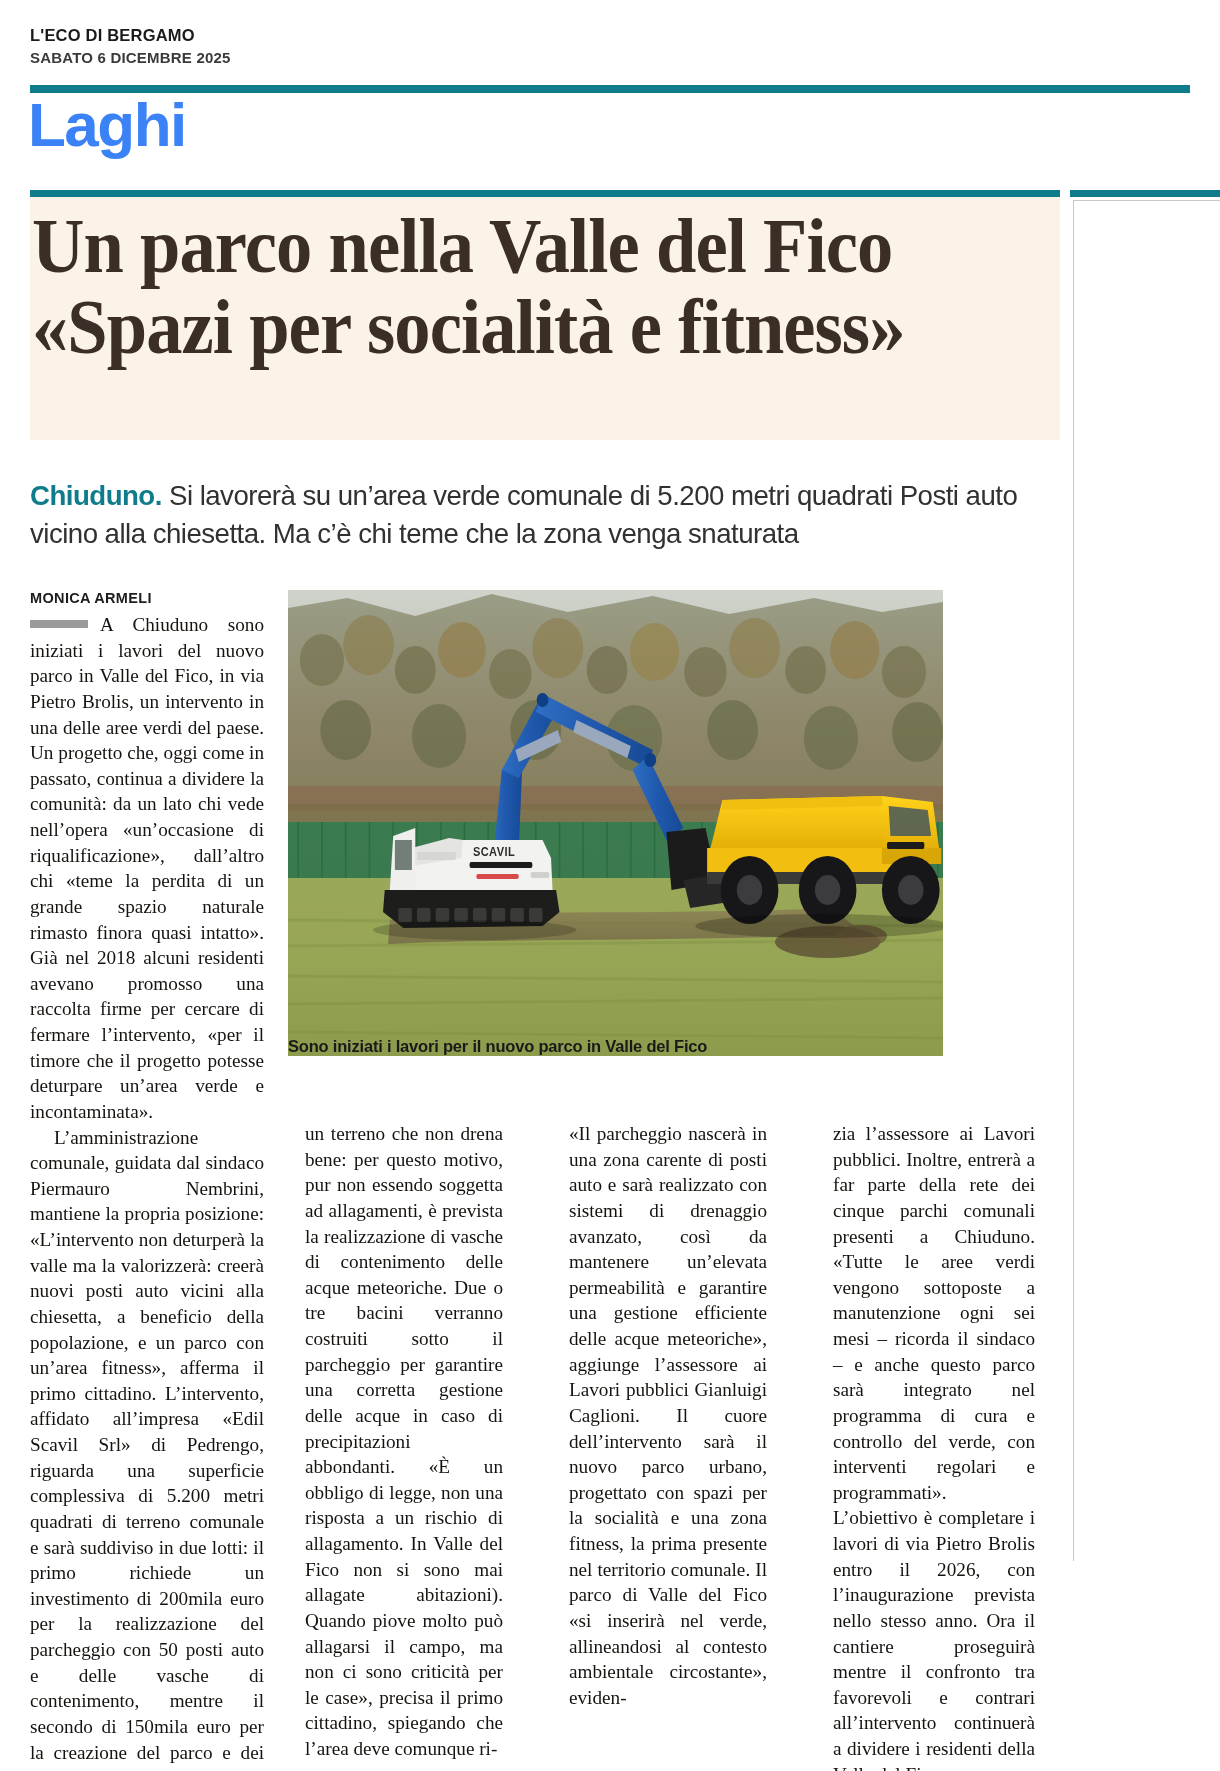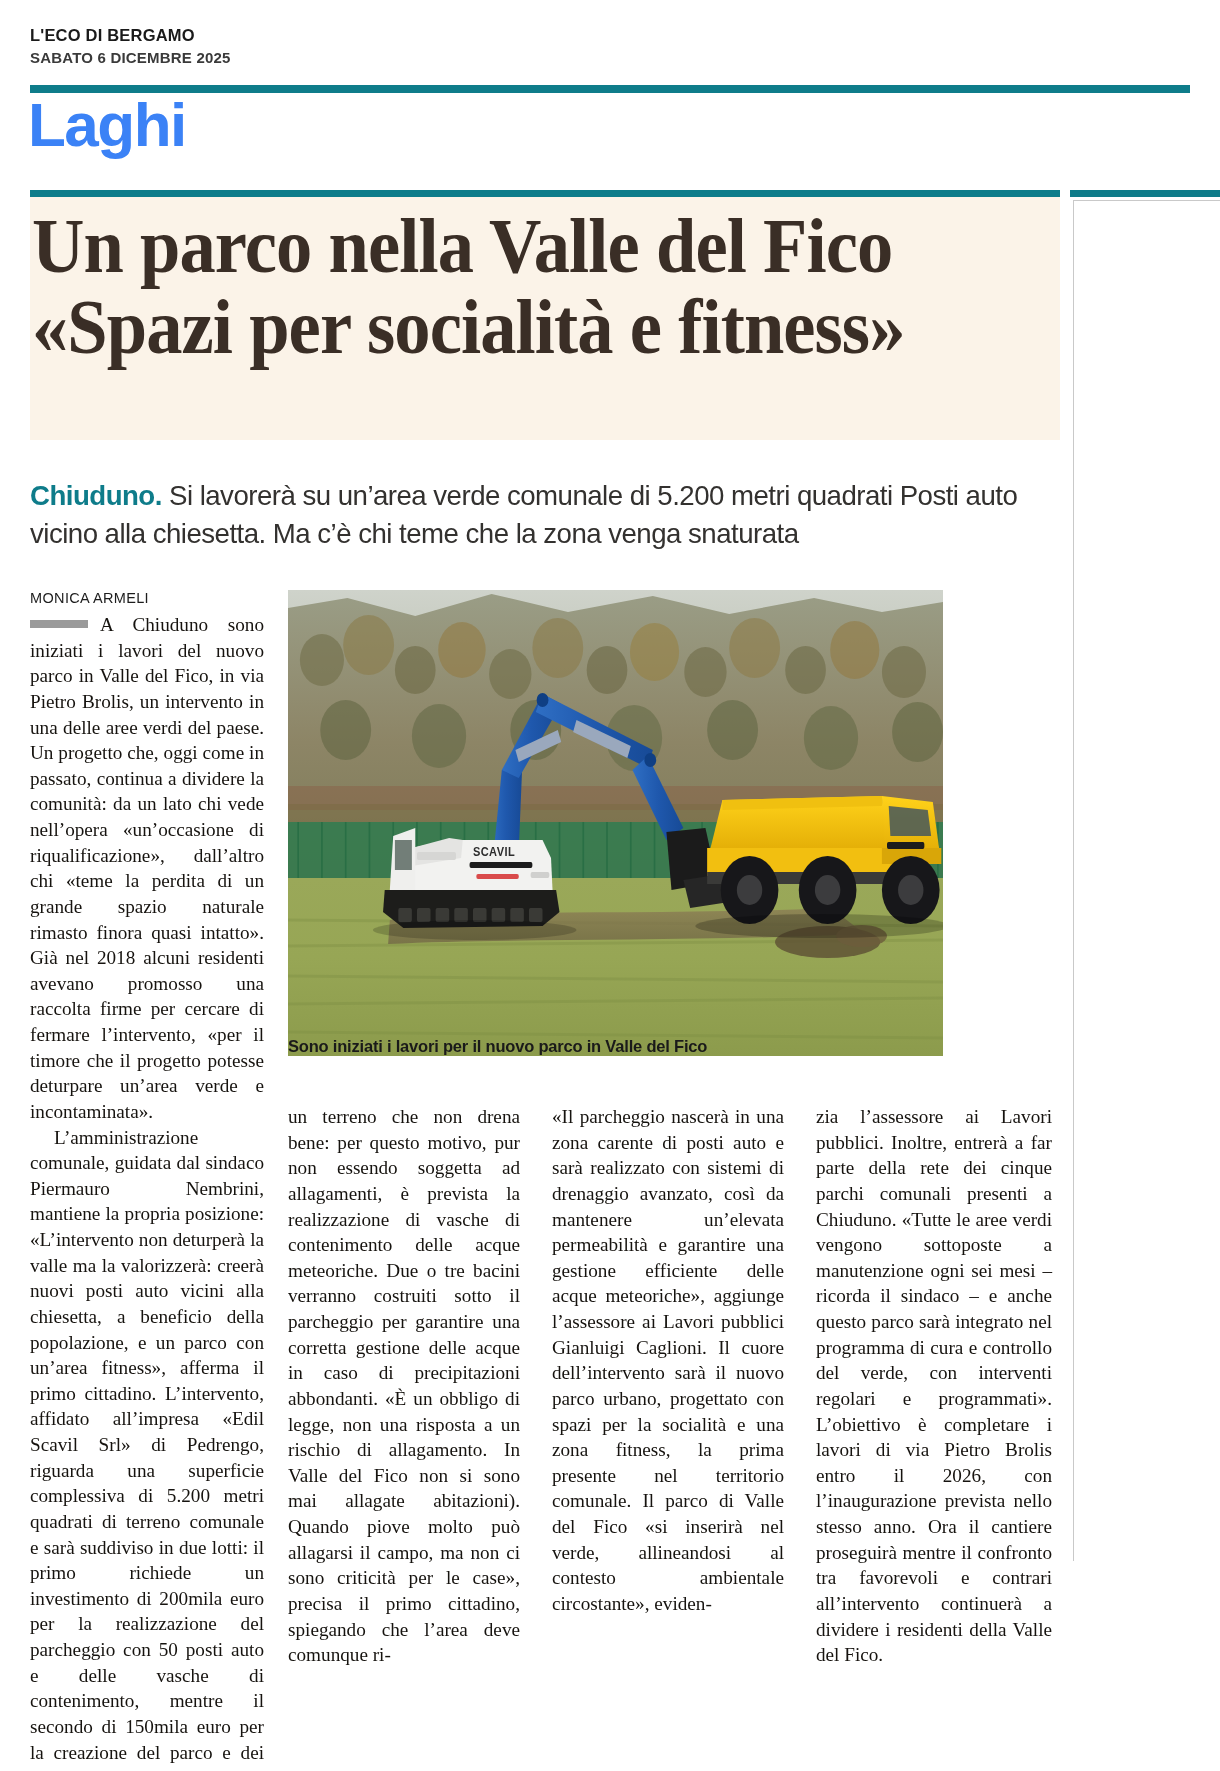--- a/index.html
+++ b/index.html
@@ -121,21 +121,21 @@
     font-weight: 700;
     color: #0e7c8a;
   }
 
   
   .byline {
     position: absolute;
     left: 30px;
     top: 590px;
     font-family: "Liberation Sans", sans-serif;
-    font-weight: 400;
+    font-weight: 700;
     font-size: 14.5px;
     letter-spacing: 0.35px;
     color: #1d1d1d;
   }
 
   
   .lead-col {
     position: absolute;
     left: 30px;
     top: 612px;
@@ -195,21 +195,21 @@
     position: absolute;
     top: 0;
     width: 232px;
     font-family: "Liberation Serif", serif;
     font-size: 19.2px;
     line-height: 1.335;
     color: #16130f;
     text-align: justify;
     text-justify: inter-word;
   }
-  .bcol p { margin: 0; }
+  .bcol p { margin: 17px; }
   .bcol p + p { text-indent: 1.25em; }
   #bcol-1 { left: 0px; }
   #bcol-2 { left: 264px; }
   #bcol-3 { left: 528px; width: 236px; }
 
   
   .neighbor-rule {
     position: absolute;
     left: 1070px;
     top: 190px;

